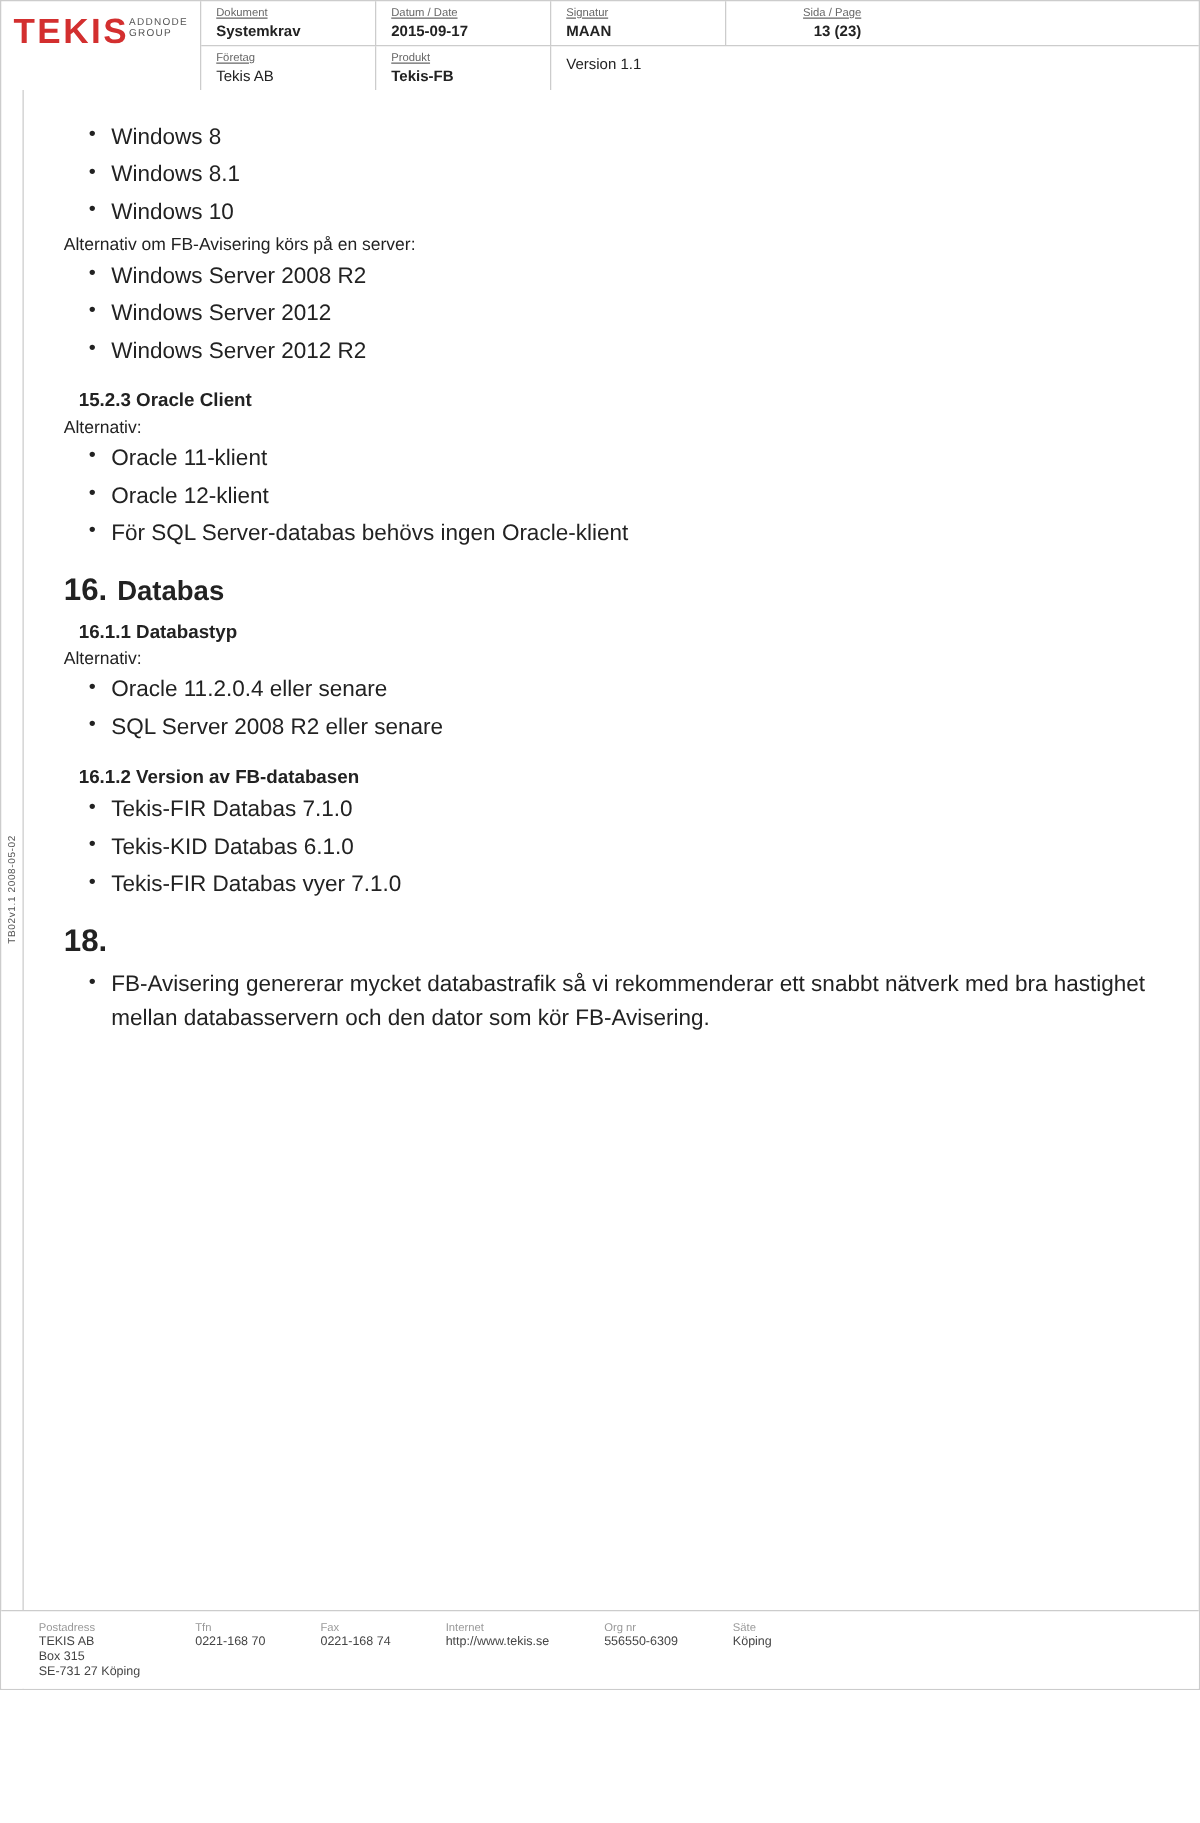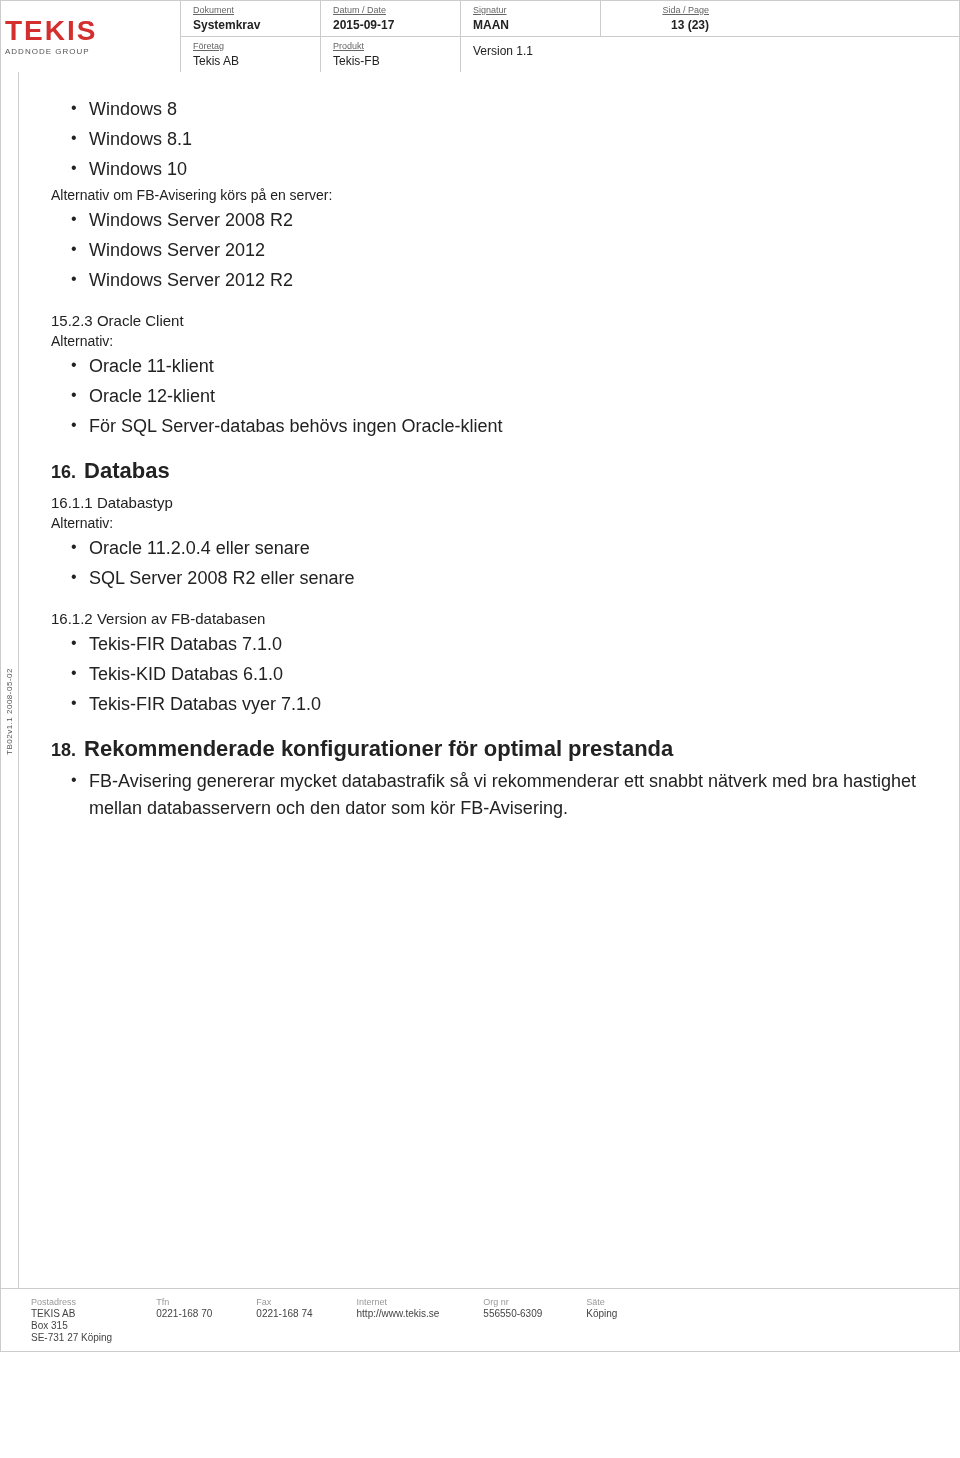--- a/index.html
+++ b/index.html
@@ -13,25 +13,24 @@
       position: relative;
     }
 
     
     .header {
       display: flex;
       border: 1px solid #ccc;
       border-bottom: none;
     }
     .header-logo {
-      width: 180px;
+      width: 160px;
       border-right: 1px solid #ccc;
-      padding: 10px 4px;
-      display: flex;
-      flex-direction: column;
+      padding: 10px 14px;
+      display: flex;
       align-items: flex-start;
       justify-content: center;
     }
     .logo-tekis {
       font-size: 28px;
       font-weight: bold;
       color: #d32f2f;
       letter-spacing: 2px;
       line-height: 1;
     }
@@ -135,35 +134,35 @@
     .section-heading-large {
       font-size: 22px;
       font-weight: bold;
       margin: 16px 0 6px 0;
       display: flex;
       align-items: baseline;
       gap: 8px;
     }
     .section-heading-medium {
       font-size: 15px;
-      font-weight: normal;
-      margin: 10px 0 4px 0;
+      font-weight: bold;
+      margin: 10px 0 4px 12px;
     }
     .section-text {
       font-size: 14px;
       margin: 4px 0;
     }
     .subsection-label {
       font-size: 14px;
       font-style: normal;
       margin: 2px 0 2px 0;
     }
 
     .section-number {
-      font-size: 18px;
+      font-size: 25px;
       font-weight: bold;
     }
 
     
     .footer {
       border-top: 1px solid #ccc;
       position: absolute;
       bottom: 0;
       left: 0;
       right: 0;
@@ -216,21 +215,21 @@
         <span class="header-cell-value">13 (23)</span>
       </div>
     </div>
     <div class="header-meta-bottom">
       <div class="header-cell">
         <span class="header-cell-label">Företag</span>
         <span class="header-cell-value" style="font-weight:normal;">Tekis AB</span>
       </div>
       <div class="header-cell">
         <span class="header-cell-label">Produkt</span>
-        <span class="header-cell-value" style="font-weight:normal;">Tekis-FB</span>
+        <span class="header-cell-value" style="font-weight:bold;">Tekis-FB</span>
       </div>
       <div class="header-cell">
         <span class="header-cell-label"></span>
         <span class="header-cell-value" style="font-weight:normal;">Version 1.1</span>
       </div>
     </div>
   </div>
 </div>
 
 <div class="main-border">
@@ -294,21 +293,20 @@
         <li><span>Tekis-FIR Databas 7.1.0</span></li>
         <li><span>Tekis-KID Databas 6.1.0</span></li>
         <li><span>Tekis-FIR Databas vyer 7.1.0</span></li>
       </ul>
     </div>
 
 
     <div class="mt6">
       <div class="section-heading-large">
         <span class="section-number">18.</span>
-        <span>Rekommenderade konfigurationer för optimal prestanda</span>
       </div>
       <ul class="doc-list">
         <li><span>FB-Avisering genererar mycket databastrafik så vi rekommenderar ett snabbt nätverk med bra hastighet mellan databasservern och den dator som kör FB-Avisering.</span></li>
       </ul>
     </div>
 
   </div>
 
   <div class="footer">
     <div class="footer-col">

